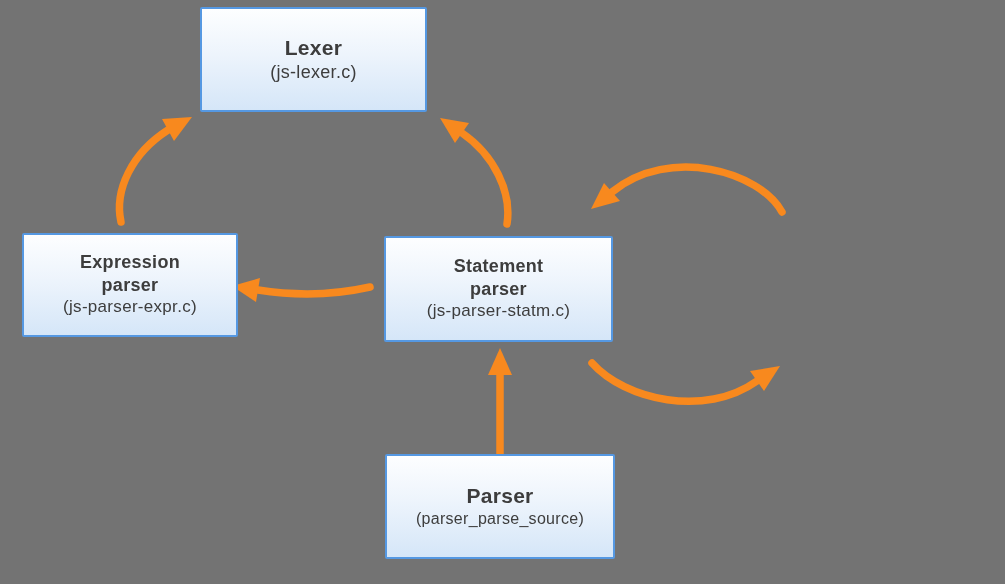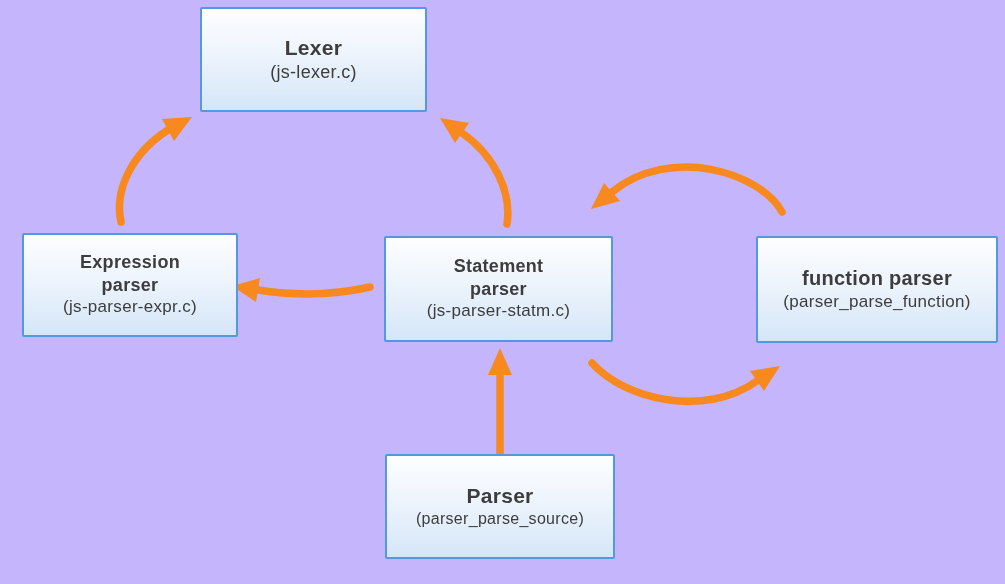--- a/index.html
+++ b/index.html
@@ -5,21 +5,21 @@
   html, body {
     margin: 0;
     padding: 0;
     background: #ffffff;
     font-family: "Liberation Sans", "DejaVu Sans", sans-serif;
   }
   .canvas {
     position: relative;
     width: 1005px;
     height: 584px;
-    background: #c4b5fd;
+    background: #737373;
     overflow: hidden;
   }
   .arrow-layer {
     position: absolute;
     left: 0;
     top: 0;
     width: 1005px;
     height: 584px;
     pointer-events: none;
   }
@@ -96,23 +96,19 @@
   <div class="node" id="node-expression-parser">
     <div class="title">Expression parser</div>
     <div class="subtitle">(js-parser-expr.c)</div>
   </div>
 
   <div class="node" id="node-statement-parser">
     <div class="title">Statement parser</div>
     <div class="subtitle">(js-parser-statm.c)</div>
   </div>
 
-  <div class="node" id="node-function-parser">
-    <div class="title">function parser</div>
-    <div class="subtitle">(parser_parse_function)</div>
-  </div>
 
   <div class="node" id="node-parser">
     <div class="title">Parser</div>
     <div class="subtitle">(parser_parse_source)</div>
   </div>
 
 </div>
 
 </body></html>

